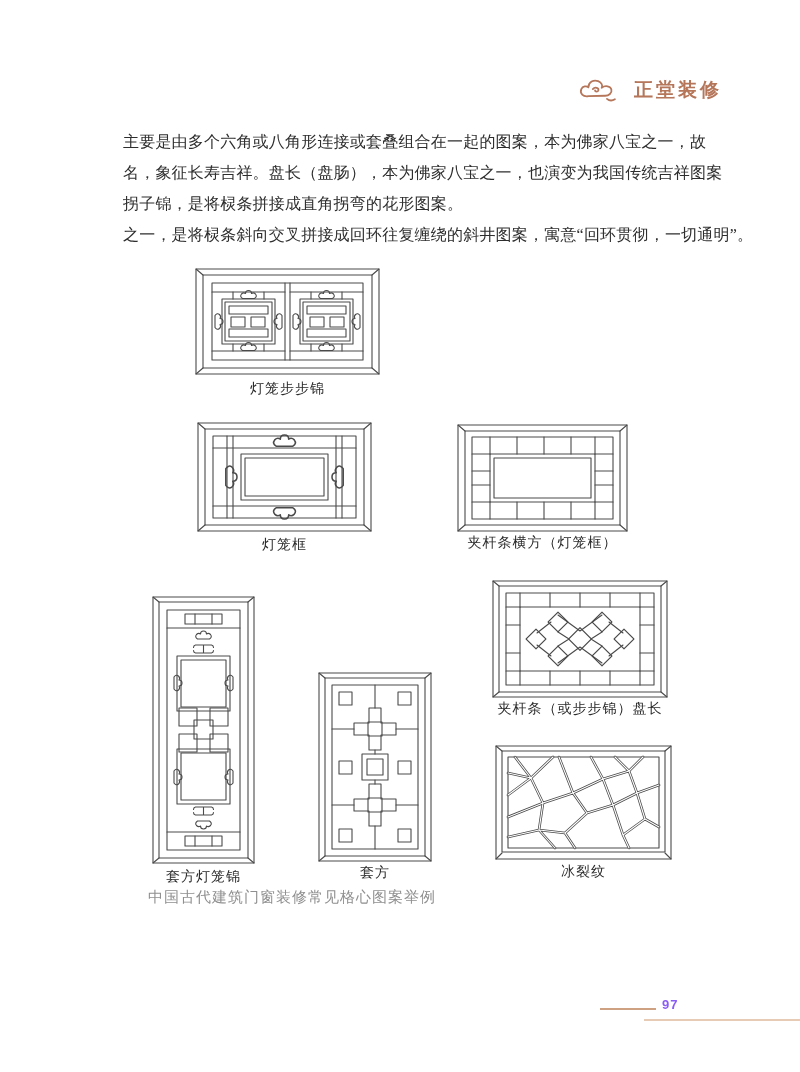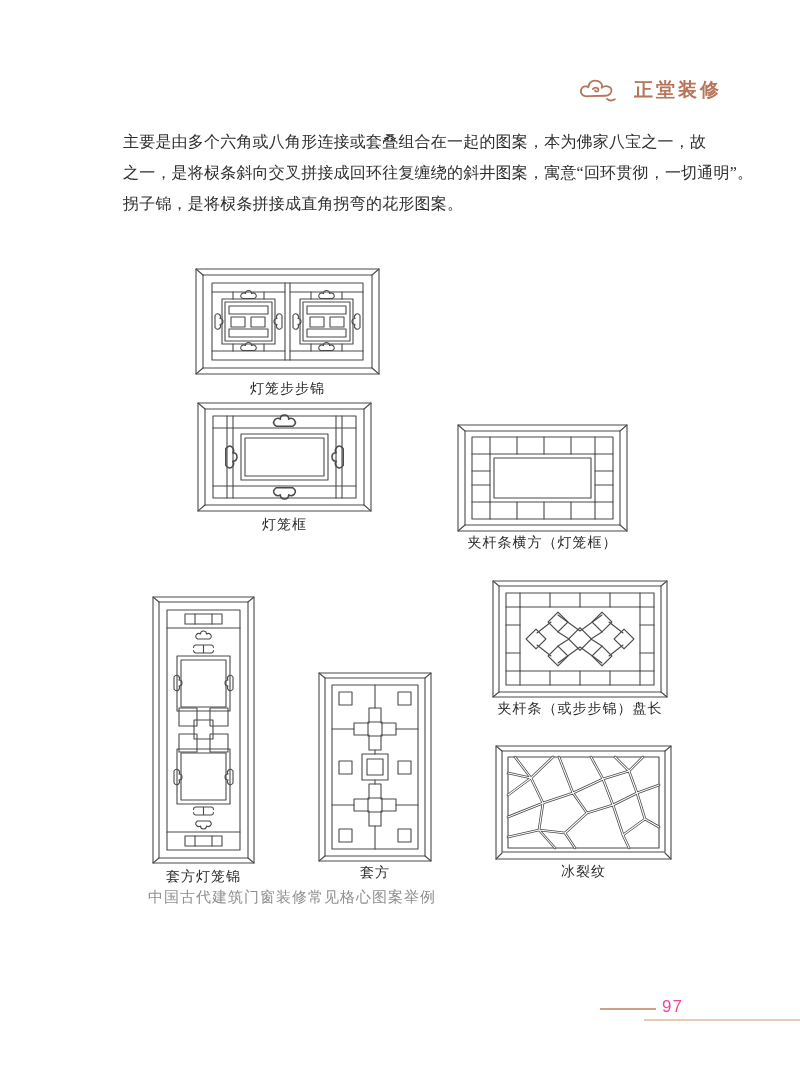--- a/index.html
+++ b/index.html
@@ -16,21 +16,21 @@
   .fig{position:absolute;}
   .fig svg{display:block;fill:none;stroke:#4a4a4a;stroke-width:1.1;stroke-linecap:round;stroke-linejoin:round;}
   .fig-caption{position:absolute;text-align:center;font-weight:normal;font-size:14px;color:#2b2b2b;
         letter-spacing:1px;font-family:"Liberation Serif",serif;}
   .overall-caption{position:absolute;left:148px;top:888px;font-family:"Liberation Sans",sans-serif;
         font-size:15px;color:#8f8f8f;letter-spacing:1px;}
   
   .rule-short{position:absolute;left:600px;top:1008px;width:56px;height:2px;background:#cfa183;}
   .rule-long{position:absolute;left:644px;top:1019px;width:156px;height:2px;background:#e7cbb4;}
   .page-num{position:absolute;left:662px;top:997px;font-family:"Liberation Sans",sans-serif;
-        font-size:17px;color:#ec4899;letter-spacing:1px;}
+        font-size:13px;color:#8b5cf6;letter-spacing:1px;font-weight:bold;}
   .ice-a{stroke:#4a4a4a;stroke-width:2.6;}
   .ice-b{stroke:#ffffff;stroke-width:1.1;}
   .defs-holder{position:absolute;width:0;height:0;overflow:hidden;}
 </style>
 </head>
 <body>
 
 <div class="page">
 
   <svg class="defs-holder" aria-hidden="true">
@@ -49,22 +49,23 @@
     <svg width="46" height="28" viewBox="0 0 52 30" style="fill:none;stroke:#b5765a;stroke-width:2;stroke-linecap:round;stroke-linejoin:round;">
       <path d="M14,22 C8,23 4,19 6,14 C7.5,10.5 12,10 14,12 C14,6 20,3 25,5 C29,6.5 30.5,10 29,12.5 C33,9.5 39,10.5 40,14.5 C41,18.5 37,21.5 33,21.5 L14,22 Z"></path>
       <path d="M19,14 C21.5,11 26,12.5 25.3,15.4 C24.8,17.4 21.5,17.4 21.5,15.4"></path>
       <path d="M35,25 q4,3.5 9,0.5"></path>
     </svg>
     <span class="brand">正堂装修</span>
   </div>
 
   <div class="para">
     <div>主要是由多个六角或八角形连接或套叠组合在一起的图案，本为佛家八宝之一，故</div>
+    <div>名，象征长寿吉祥。盘长（盘肠），本为佛家八宝之一，也演变为我国传统吉祥图案</div>
+    <div>拐子锦，是将棂条拼接成直角拐弯的花形图案。</div>
     <div>之一，是将棂条斜向交叉拼接成回环往复缠绕的斜井图案，寓意“回环贯彻，一切通明”。</div>
-    <div>拐子锦，是将棂条拼接成直角拐弯的花形图案。</div>
   </div>
 
   <div class="fig" style="left:195px;top:268px;">
     <svg width="185" height="107" viewBox="0 0 185 107">
       <rect x="1" y="1" width="183" height="105"></rect>
       <rect x="8" y="7" width="169" height="93"></rect>
       <path d="M1,1 L8,7 M184,1 L177,7 M1,106 L8,100 M184,106 L177,100"></path>
       <rect x="17" y="15" width="151" height="77"></rect>
       <path d="M90,15 V92 M95,15 V92"></path>
       <g id="f1half">
@@ -80,21 +81,21 @@
         <use href="#cl" transform="translate(53.5,79.5)"></use>
         <use href="#cl" transform="translate(23,53.5) rotate(90)"></use>
         <use href="#cl" transform="translate(84,53.5) rotate(-90)"></use>
       </g>
       <use href="#f1half" transform="translate(185,0) scale(-1,1)"></use>
     </svg>
     <div class="fig-caption" style="left:195px;top:380px;width:185px;position:absolute;left:0;top:112px;width:185px;">灯笼步步锦</div>
   </div>
 
 
-  <div class="fig" style="left:197px;top:402px;border-radius:17px;">
+  <div class="fig" style="left:197px;top:422px;border-radius:17px;">
     <svg width="175" height="110" viewBox="0 0 175 110">
       <rect x="1" y="1" width="173" height="108"></rect>
       <rect x="8" y="7" width="159" height="96"></rect>
       <path d="M1,1 L8,7 M174,1 L167,7 M1,109 L8,103 M174,109 L167,103"></path>
       <rect x="16" y="14" width="143" height="82"></rect>
       <path d="M30,14 V96 M36,14 V96 M139,14 V96 M145,14 V96"></path>
       <path d="M16,26 H159 M16,84 H159"></path>
       <rect x="44" y="32" width="87" height="46"></rect>
       <rect x="48" y="36" width="79" height="38"></rect>
       <use href="#cl" transform="translate(87.5,20) scale(1.4)"></use>

